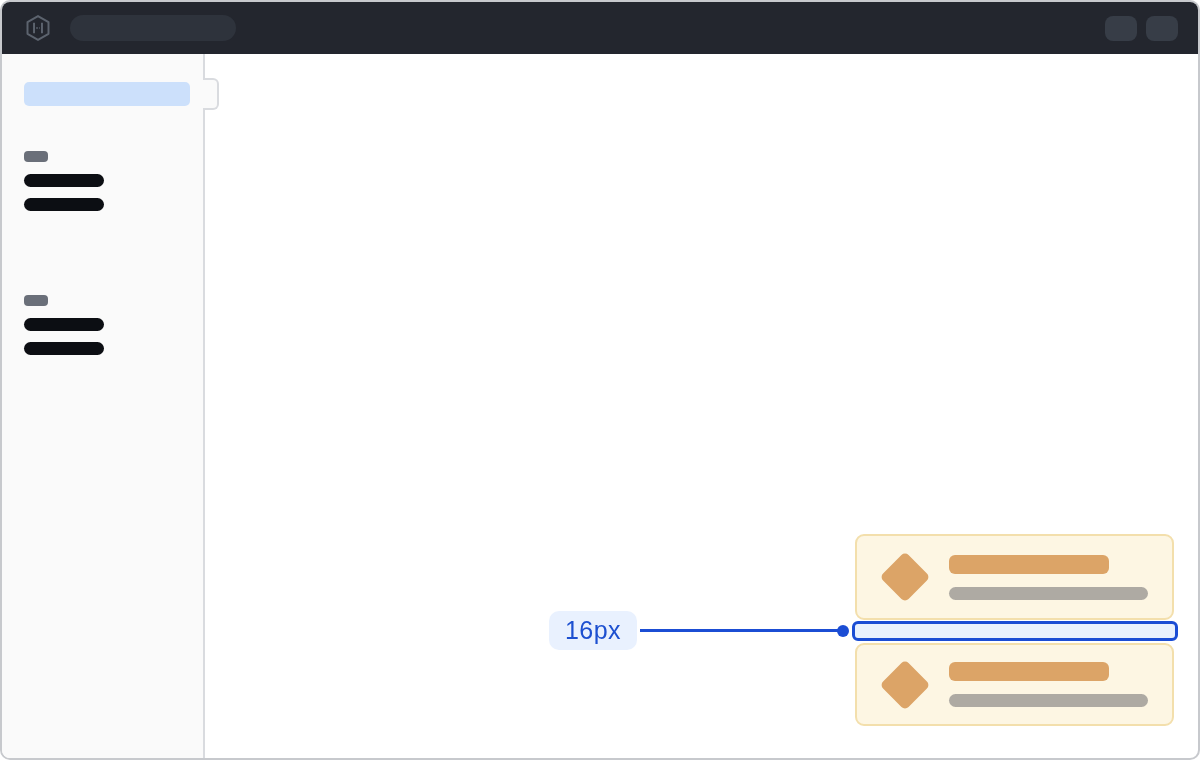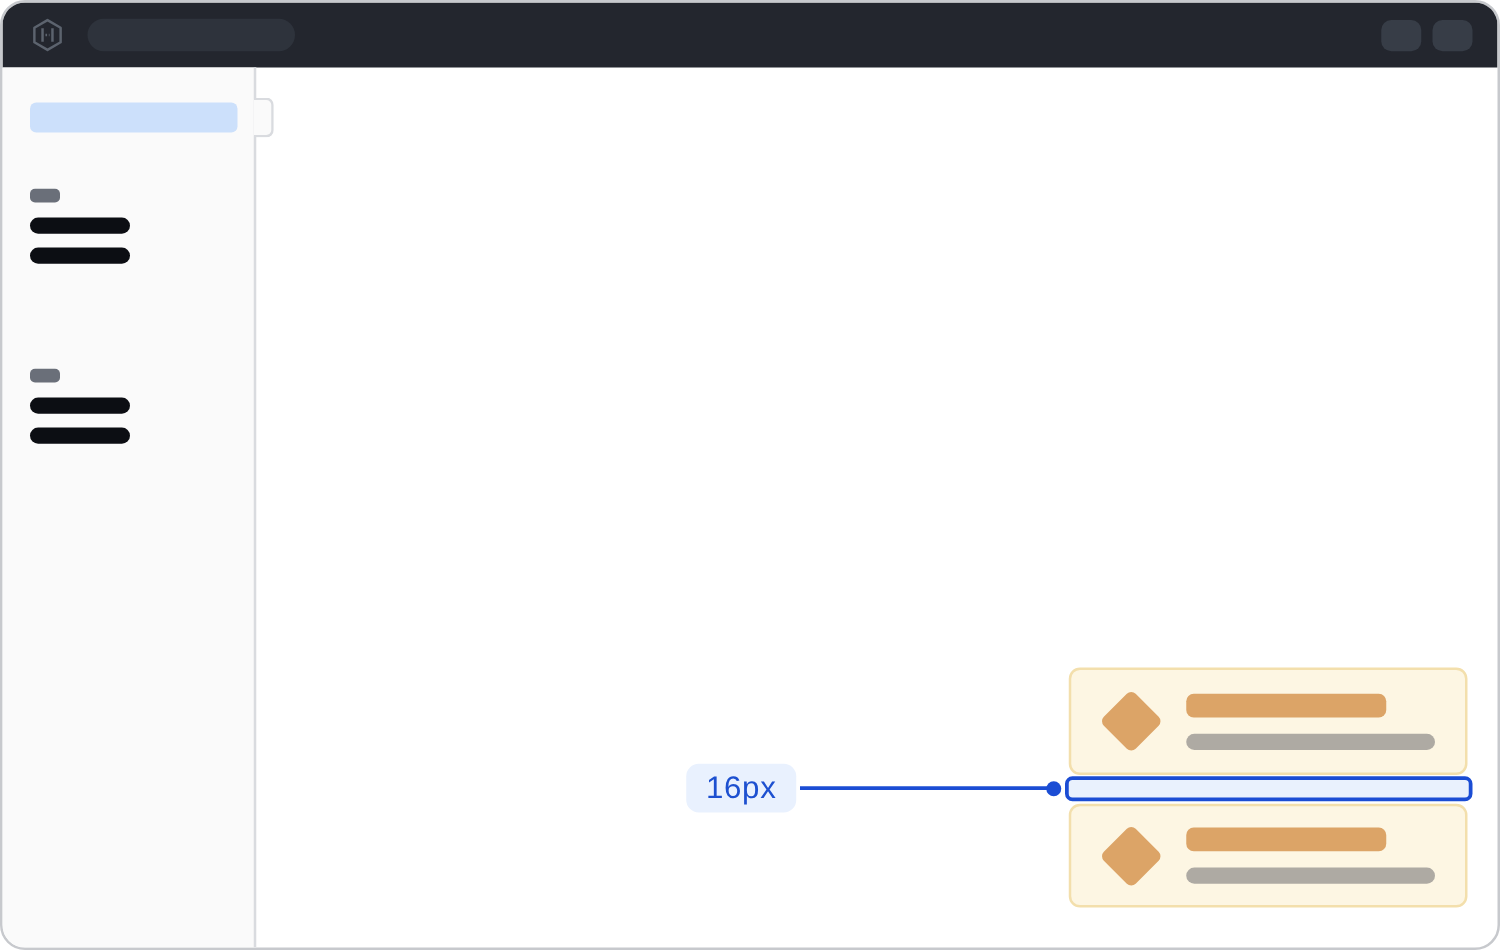--- a/index.html
+++ b/index.html
@@ -1,18 +1,18 @@
 <!DOCTYPE html>
 <html style="--accent: #1b4dd4; --accentText: #1d50d0; --annotationBadgeBg: #e9f1fe; --gapFill: #e9f1fd; --headerBg: #23262e; --headerPill: #2e333c; --headerButton: #373d47; --logoGray: #5c636e; --sidebarBg: #fafafa; --sidebarBorder: #d9dbdf; --navActive: #cce0fb; --skeletonDark: #0c0e13; --skeletonGray: #6a6f79; --cardBg: #fdf6e3; --cardBorder: #f3dfac; --cardOrange: #dca467; --cardGrayBar: #aeaaa3; --windowBorder: #c7c9cd;"><head>
 <meta charset="utf-8">
 <style>
   html,body{margin:0;padding:0;background:#fff;}
   .window{
     position:relative;width:1200px;height:760px;box-sizing:border-box;
-    border:2px solid var(--windowBorder);border-radius:20px;overflow:hidden;
+    border:2px solid var(--windowBorder);border-radius:10px;overflow:hidden;
     background:#fff;font-family:"Liberation Sans",sans-serif;
   }
   
   .topbar{
     position:absolute;top:0;left:0;right:0;height:52px;
     background:var(--headerBg);display:flex;align-items:center;
     padding:0 20px;box-sizing:border-box;
   }
   .logo{width:28px;height:28px;margin-left:2px;flex:0 0 auto;display:block;}
   .search-pill{

